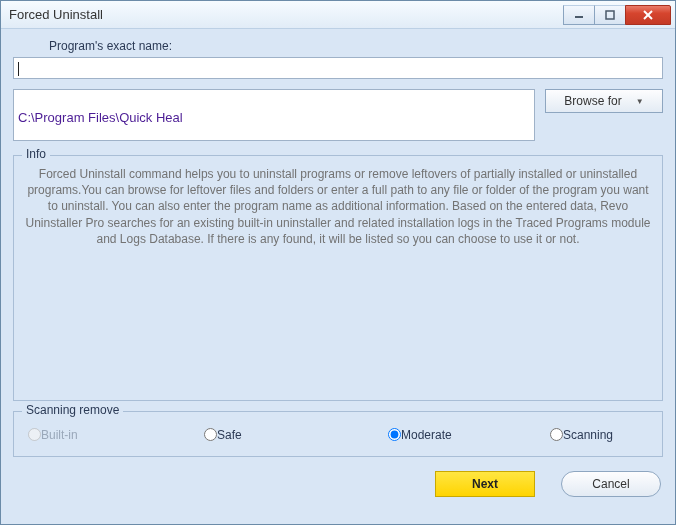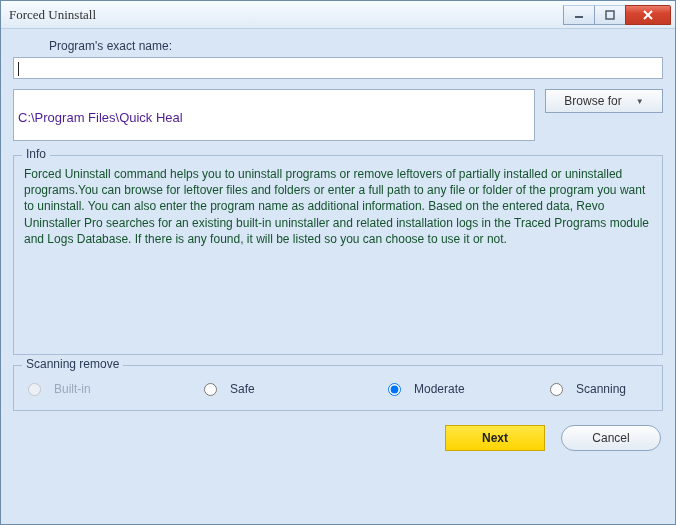--- a/index.html
+++ b/index.html
@@ -20,21 +20,20 @@
     display: flex;
     flex-direction: column;
   }
   .titlebar {
     height: 28px;
     background: linear-gradient(#f6fbff, #e1ecf7);
     display: flex;
     align-items: center;
     padding: 0 0 0 8px;
     border-bottom: 1px solid #bcd0e5;
-    font-family: Liberation Serif, serif;
   }
   .titlebar-text {
     flex: 1;
     color: #333;
     font-size: 13px;
   }
   .win-controls { display: flex; gap: 0; }
   .win-btn {
     width: 32px;
     height: 20px;
@@ -130,51 +129,50 @@
   .fieldset-legend {
     position: absolute;
     top: -9px;
     left: 8px;
     background: #d9e6f5;
     padding: 0 4px;
     font-size: 12px;
     color: #2b3a55;
   }
   .info-text {
-    color: #14532d;
+    color: #737373;
     font-size: 12px;
     line-height: 1.35;
   }
   .info-p2 { margin-top: 14px; }
-  .info-fieldset { height: 200px; }
+  .info-fieldset { height: 246px; text-align: center; }
   .modes-row {
     display: flex;
     align-items: center;
     padding: 6px 4px 2px 4px;
   }
   .mode-opt {
     display: flex;
-    align-items: center;
-    gap: 13px;
+    gap: 0;
     font-size: 12px;
     color: #2b3a55;
   }
   .mode-opt.disabled { color: #9aa8ba; }
   .mode-opt input[type=radio] {
     margin: 0;
     width: 13px;
     height: 13px;
   }
   .mode-col1 { width: 176px; }
   .mode-col2 { width: 164px; }
   .mode-col3 { width: 182px; padding-left: 20px; }
   .footer {
     display: flex;
     justify-content: flex-end;
-    gap: 16px;
+    gap: 26px;
     padding: 4px 2px 0 0;
   }
   .btn {
     width: 100px;
     height: 26px;
     border: 1px solid #8ea6c0;
     font-size: 12px;
     cursor: pointer;
     display: flex;
     align-items: center;

